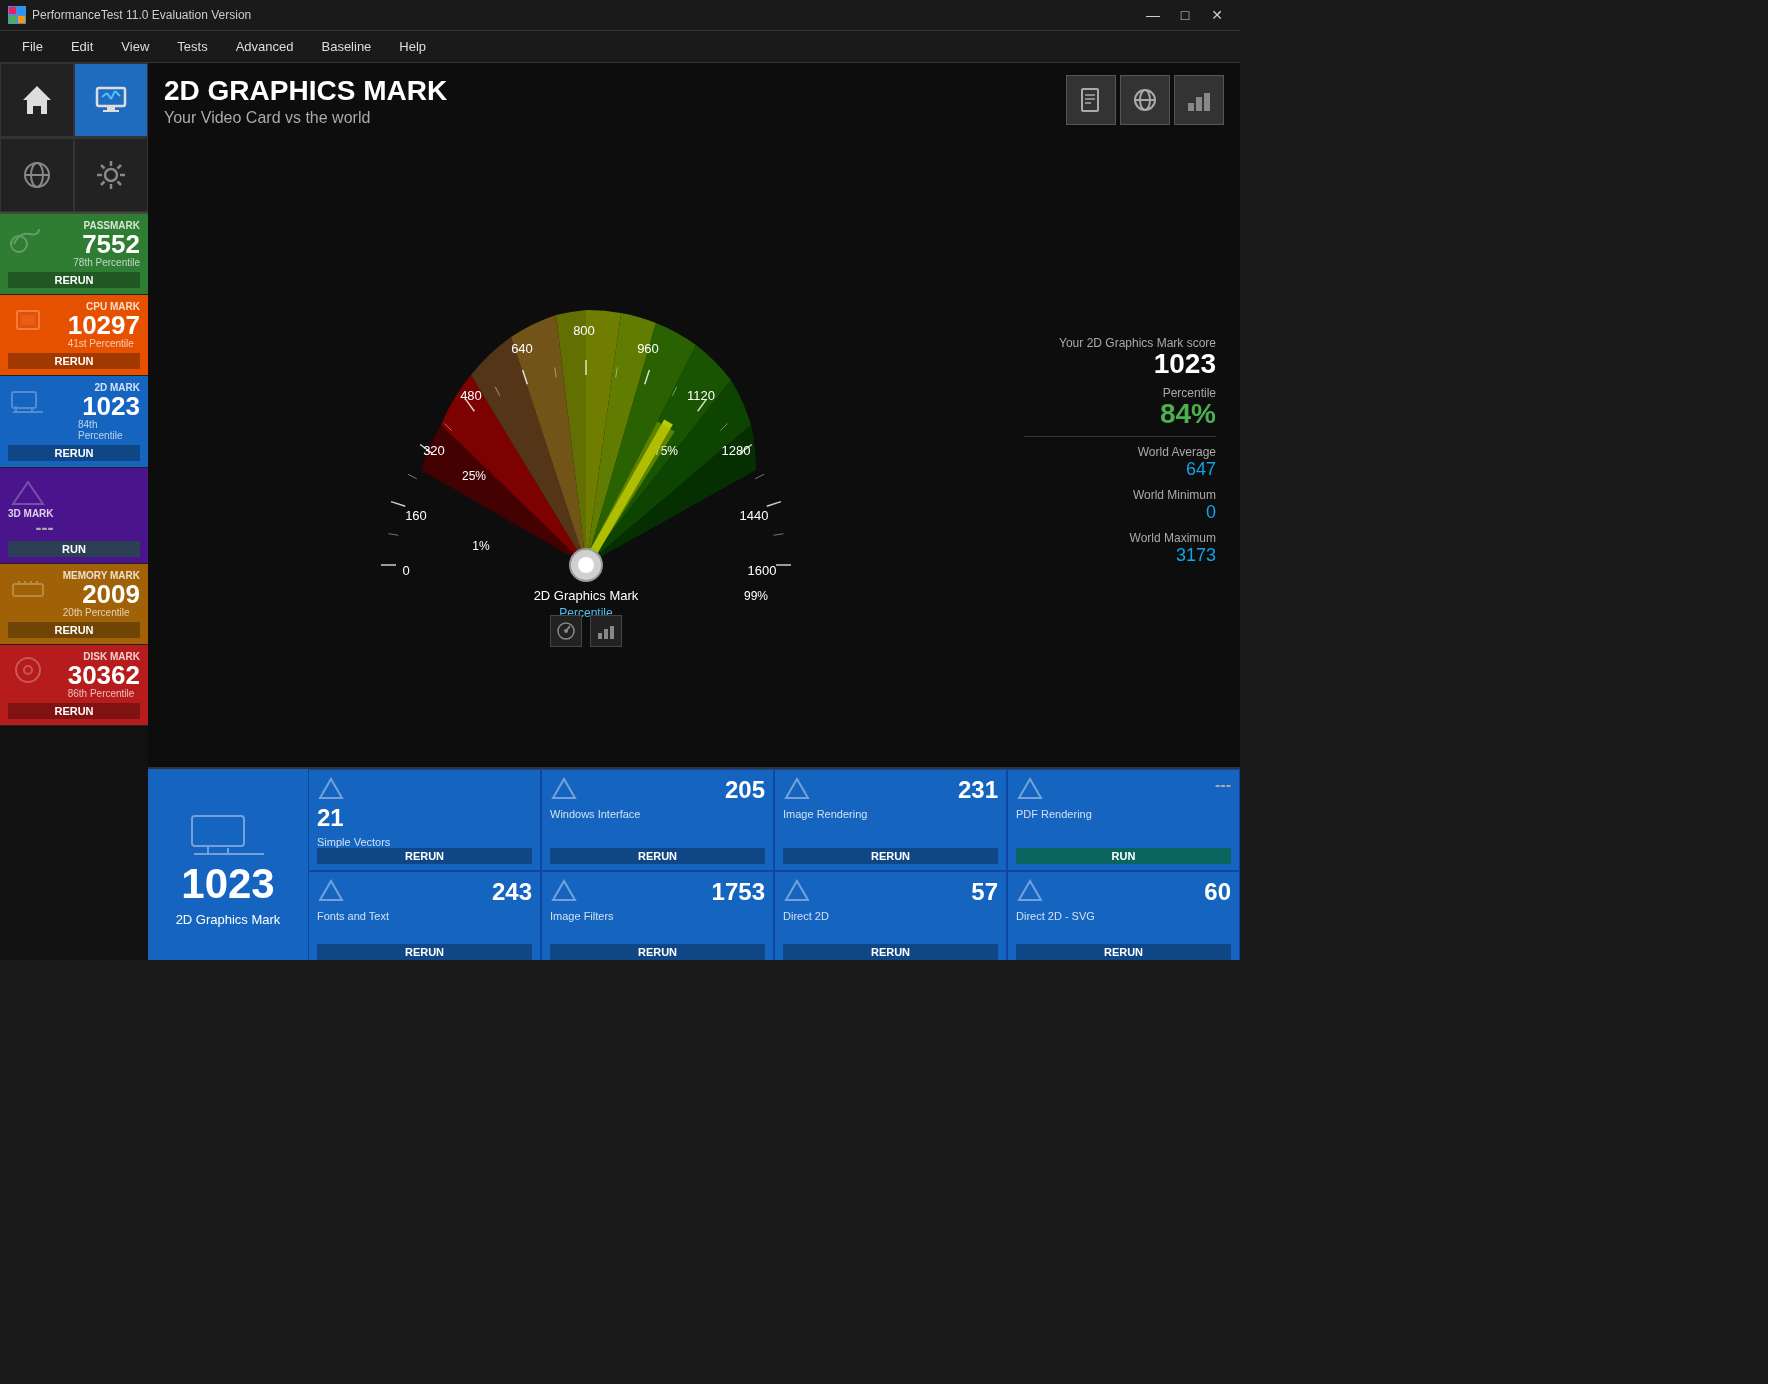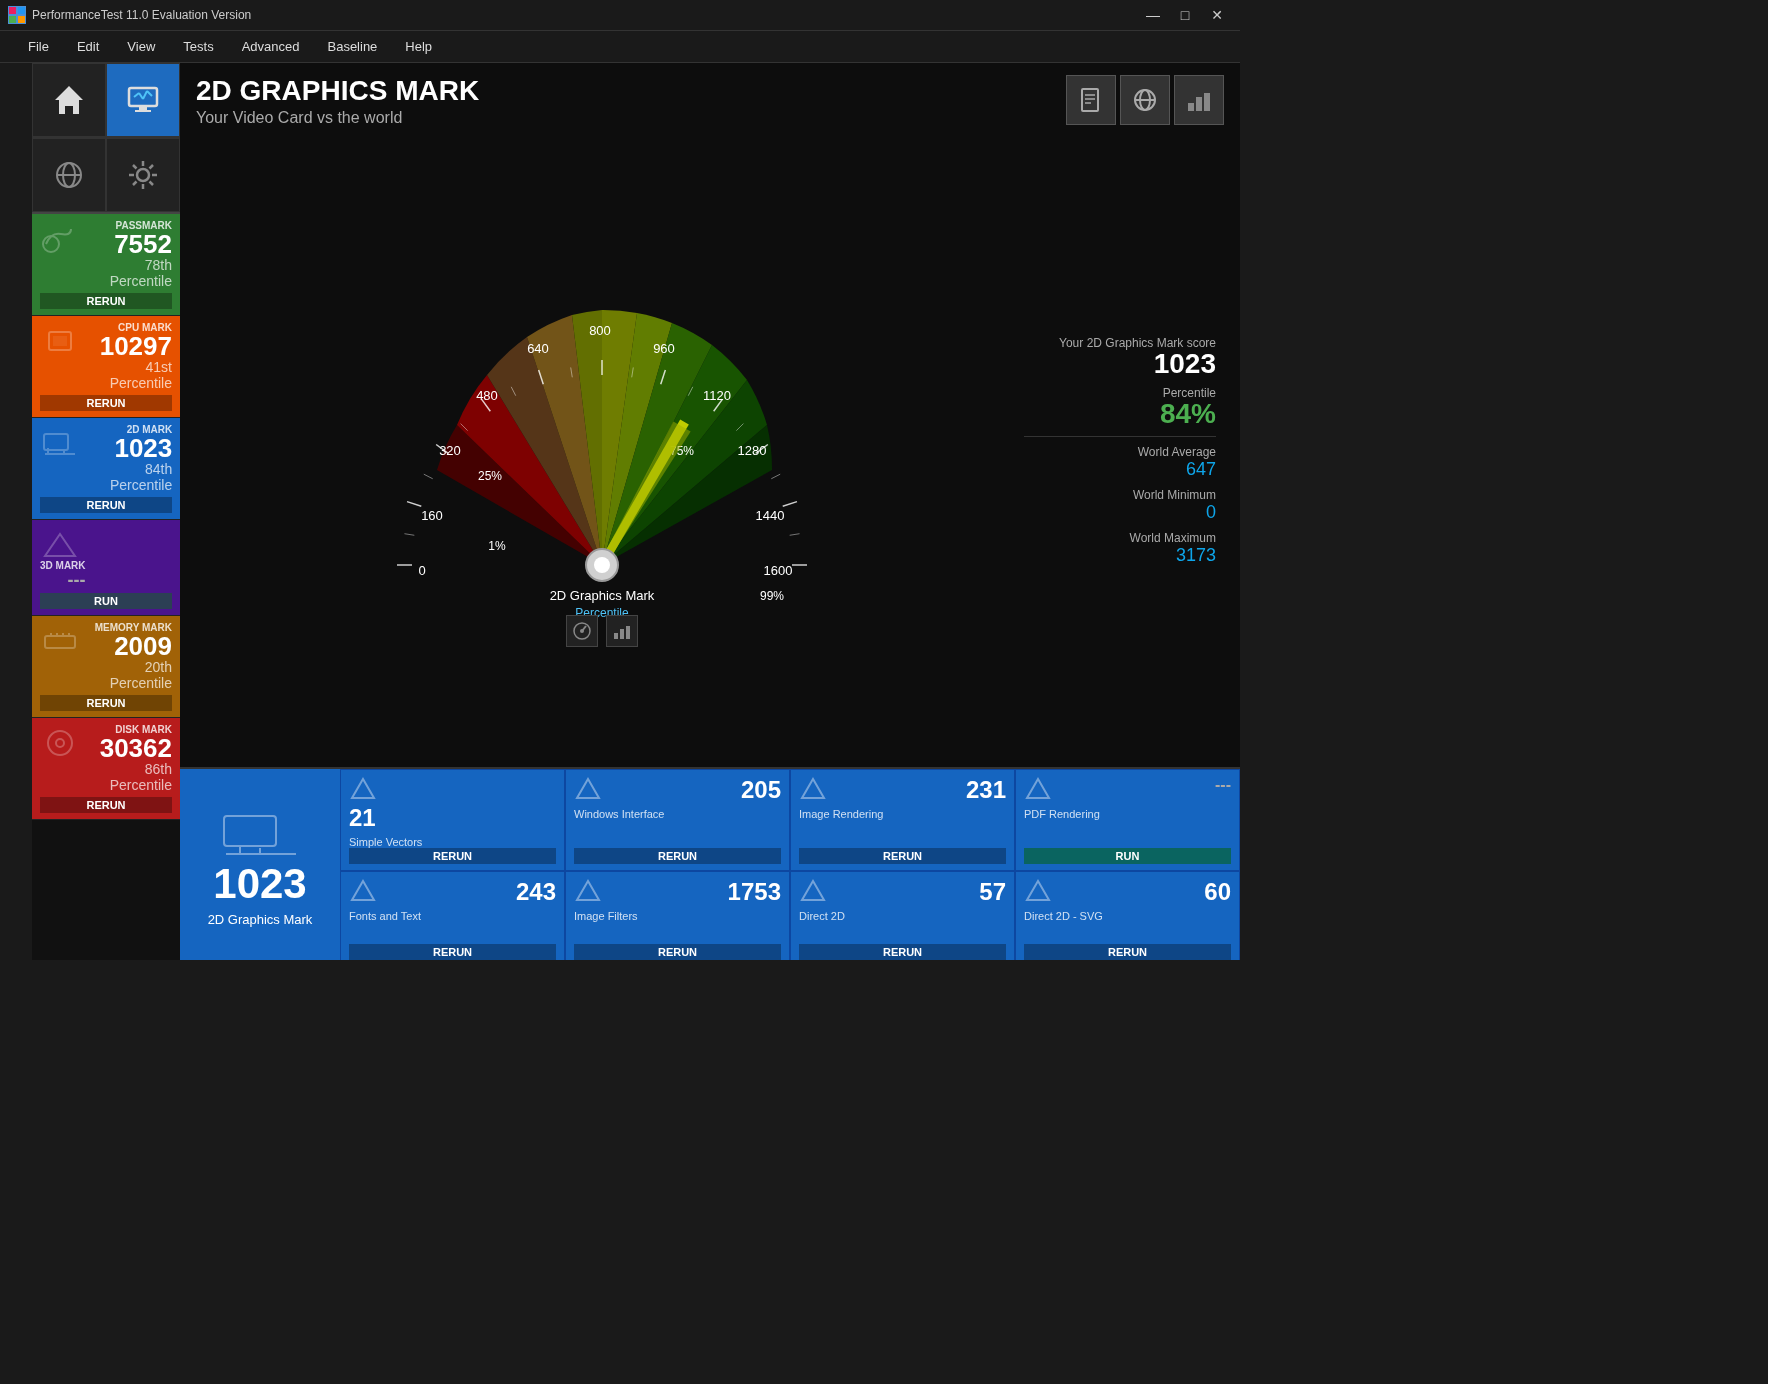--- a/index.html
+++ b/index.html
@@ -17,21 +17,21 @@
     .title-bar-left { display: flex; align-items: center; gap: 6px; }
     .title-bar-icon { width: 18px; height: 18px; background: #4a90d9; display: flex; align-items: center; justify-content: center; font-size: 10px; }
     .title-bar-title { font-size: 12px; color: #ccc; }
     .title-bar-controls { display: flex; gap: 2px; }
     .title-bar-btn { width: 30px; height: 22px; background: transparent; border: none; color: #ccc; cursor: pointer; display: flex; align-items: center; justify-content: center; font-size: 14px; }
 
     
     .menu-bar {
       background: #1a1a1a;
       display: flex;
-      padding: 4px 14px;
+      padding: 4px 8px;
       border-bottom: 1px solid #333;
     }
     .menu-item {
       padding: 4px 14px;
       font-size: 13px;
       color: #ddd;
       cursor: pointer;
     }
 
     
@@ -40,21 +40,20 @@
       height: calc(960px - 56px);
     }
 
     
     .sidebar {
       width: 148px;
       background: #111;
       display: flex;
       flex-direction: column;
       flex-shrink: 0;
-      margin-left: 32px;
     }
     .sidebar-top-icons {
       display: flex;
       border-bottom: 1px solid #333;
     }
     .sidebar-icon-btn {
       width: 74px;
       height: 74px;
       background: #222;
       display: flex;
@@ -79,21 +78,21 @@
     }
     .mark-card.passmark { background: #2e7d32; }
     .mark-card.cpumark { background: #e65100; }
     .mark-card.twomark { background: #1565c0; }
     .mark-card.threemark { background: #4a148c; }
     .mark-card.memmark { background: #a16207; }
     .mark-card.diskmark { background: #b71c1c; }
     
     .mark-card-label { font-size: 10px; color: rgba(255,255,255,0.8); text-align: right; font-weight: bold; }
     .mark-card-score { font-size: 26px; font-weight: bold; color: #fff; text-align: right; line-height: 1; }
-    .mark-card-percentile { font-size: 14px; color: rgba(255,255,255,0.7); text-align: right; }
+    .mark-card-percentile { font-size: 10px; color: rgba(255,255,255,0.7); }
     .mark-card-rerun {
       background: rgba(0,0,0,0.3);
       text-align: center;
       font-size: 11px;
       font-weight: bold;
       color: #fff;
       padding: 2px;
       margin-top: 4px;
       cursor: pointer;
     }

